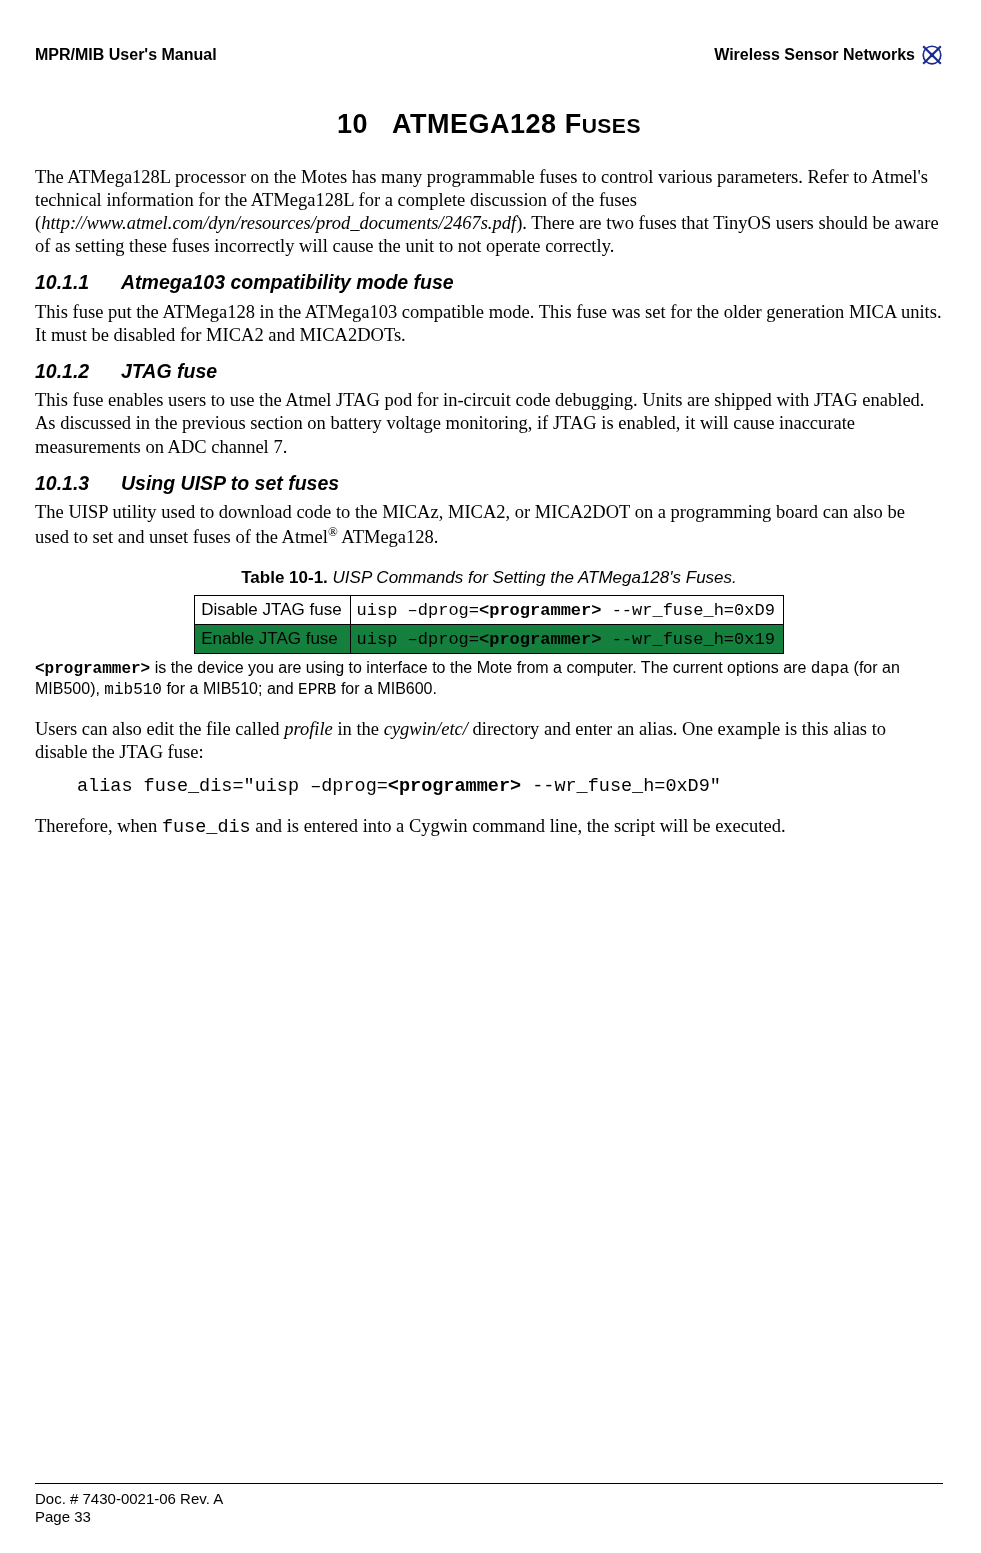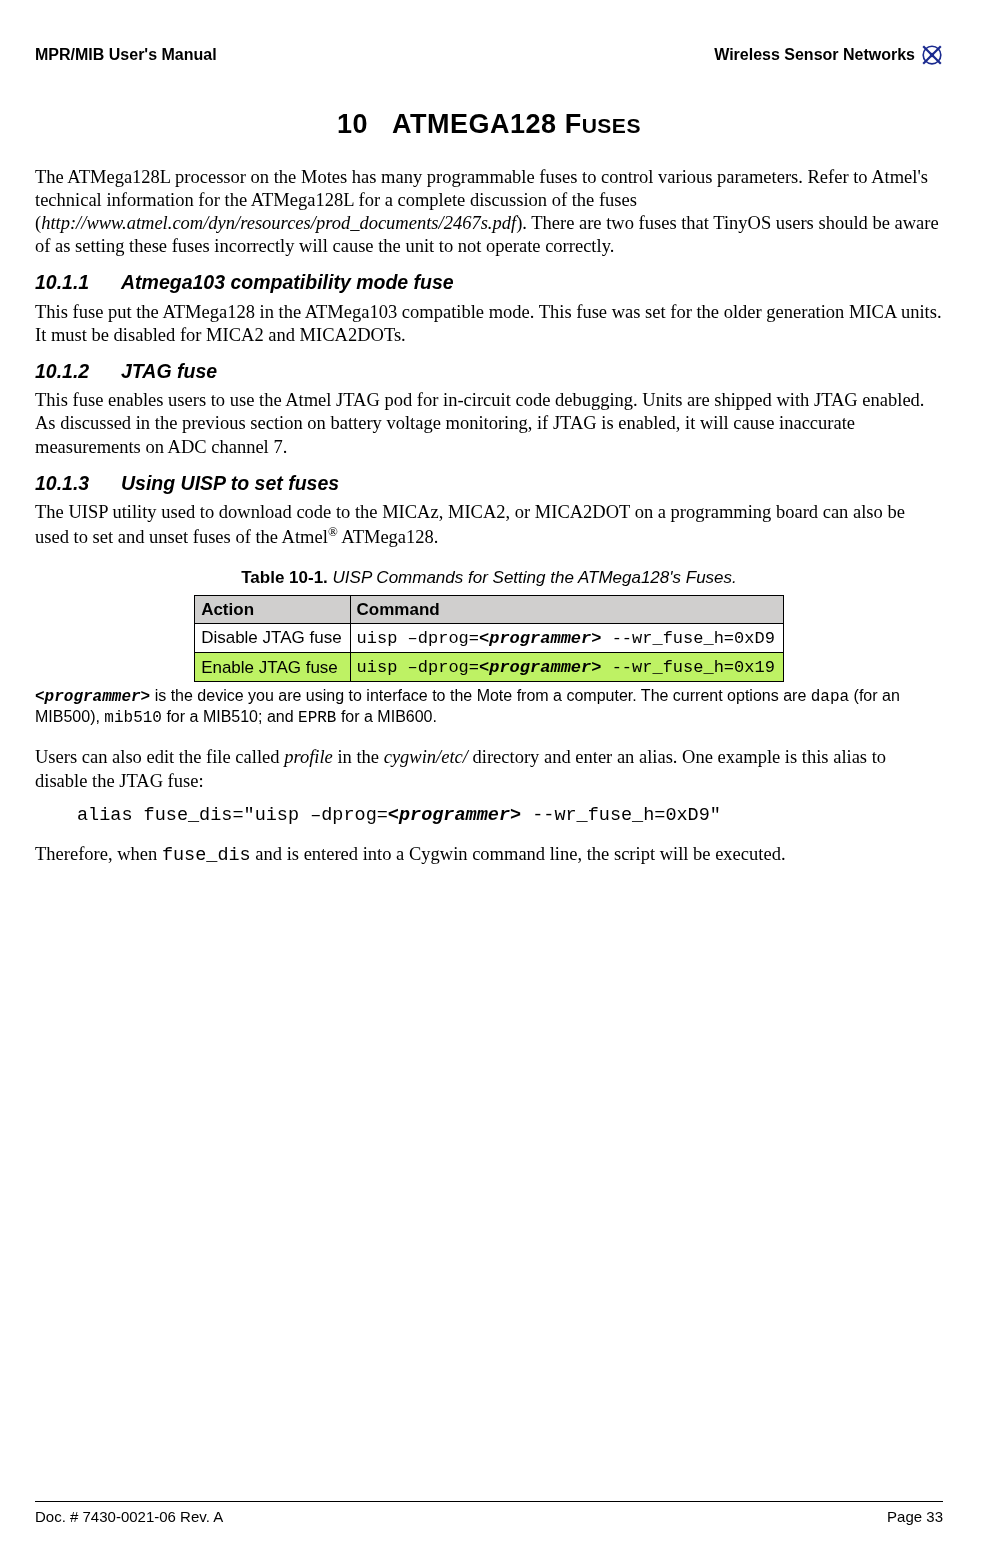--- a/index.html
+++ b/index.html
@@ -53,36 +53,37 @@
   .table-caption b { font-weight: bold; margin-top: 12px; }
   .table-caption .it { font-style: italic; }
   table {
     border-collapse: collapse;
     margin: 0 auto 4px auto;
     font-family: Arial, Helvetica, sans-serif;
     font-size: 17px;
   }
   th, td { border: 1px solid #000; padding: 3px 8px 3px 6px; text-align: left; }
   th { background: #d0cfce; font-weight: bold; }
-  tr.shade td { background: #bef264; }
+  tr.shade td { background: #15803d; }
   .mono { font-family: "Courier New", Courier, monospace; font-weight: normal; }
-  .mono-it { font-family: "Courier New", Courier, monospace; font-weight: bold; font-style: italic; }
+  .mono-it { font-family: "Courier New", Courier, monospace; font-weight: bold; }
   .tablenote { font-family: Arial, Helvetica, sans-serif; font-size: 16px; line-height: 1.25; margin: 2px 0 18px 0; }
   .codeblock { margin: 6px 0 16px 42px; }
   sup { font-size: 0.7em; }
   .footer {
     position: absolute;
     bottom: 26px;
     left: 35px; right: 38px;
     border-top: 1px solid #000;
     padding-top: 6px;
     font-family: Arial, Helvetica, sans-serif;
     font-size: 15px;
     display: flex;
     justify-content: space-between;
+    flex-direction: column;
   }
   .logo { width: 22px; height: 22px; }
 </style>
 </head>
 <body>
 
 <div class="header-row">
   <span>MPR/MIB User's Manual</span>
   <span class="header-right">
     <span>Wireless Sensor Networks</span>
@@ -114,24 +115,20 @@
 <p>
   <span>The UISP utility used to download code to the MICAz, MICA2, or MICA2DOT on a programming board can also be used to set and unset fuses of the Atmel</span><sup>®</sup><span> ATMega128.</span>
 </p>
 
 <div class="table-caption">
   <b>Table 10-1.</b><span class="it"> UISP Commands for Setting the ATMega128's Fuses.</span>
 </div>
 
 <table>
   <tbody>
-      <tr>
-    <th>Action</th>
-    <th>Command</th>
-  </tr>
   <tr>
     <td>Disable JTAG fuse</td>
     <td><span class="mono">uisp –dprog=</span><span class="mono-it">&lt;programmer&gt;</span><span class="mono"> --wr_fuse_h=0xD9</span></td>
   </tr>
   <tr class="shade">
     <td>Enable JTAG fuse</td>
     <td><span class="mono">uisp –dprog=</span><span class="mono-it">&lt;programmer&gt;</span><span class="mono"> --wr_fuse_h=0x19</span></td>
   </tr>
 </tbody>
   </table>

